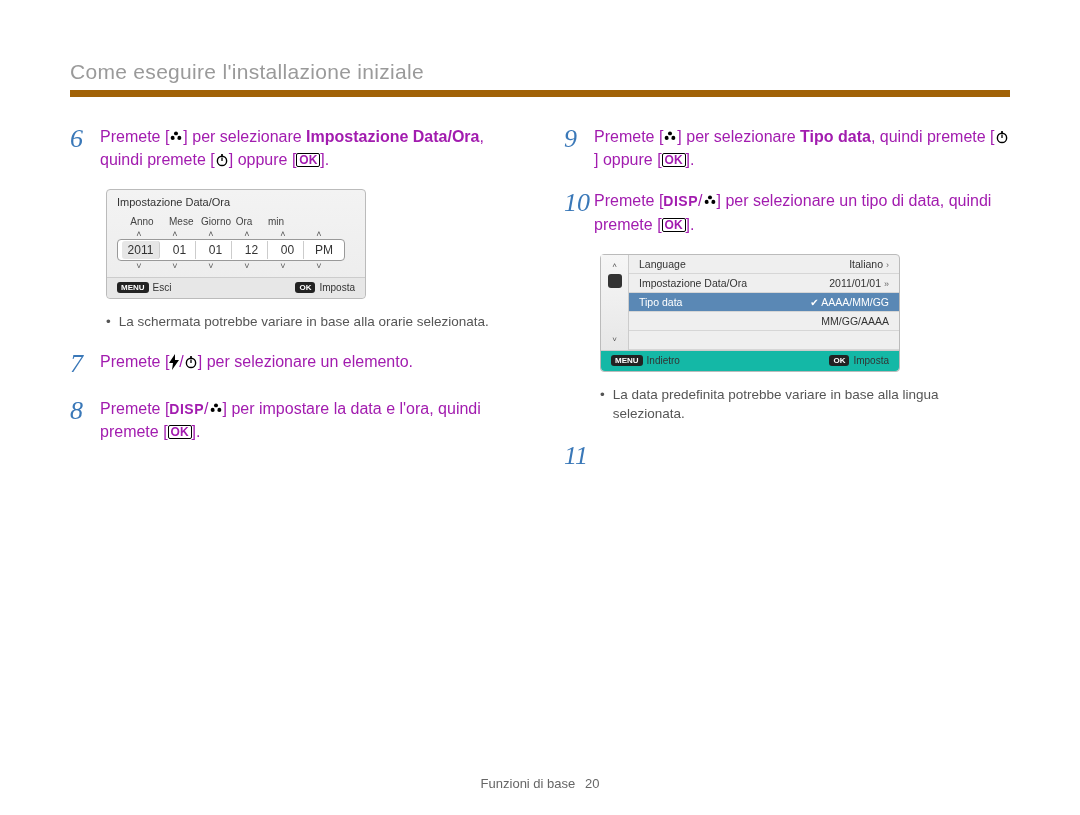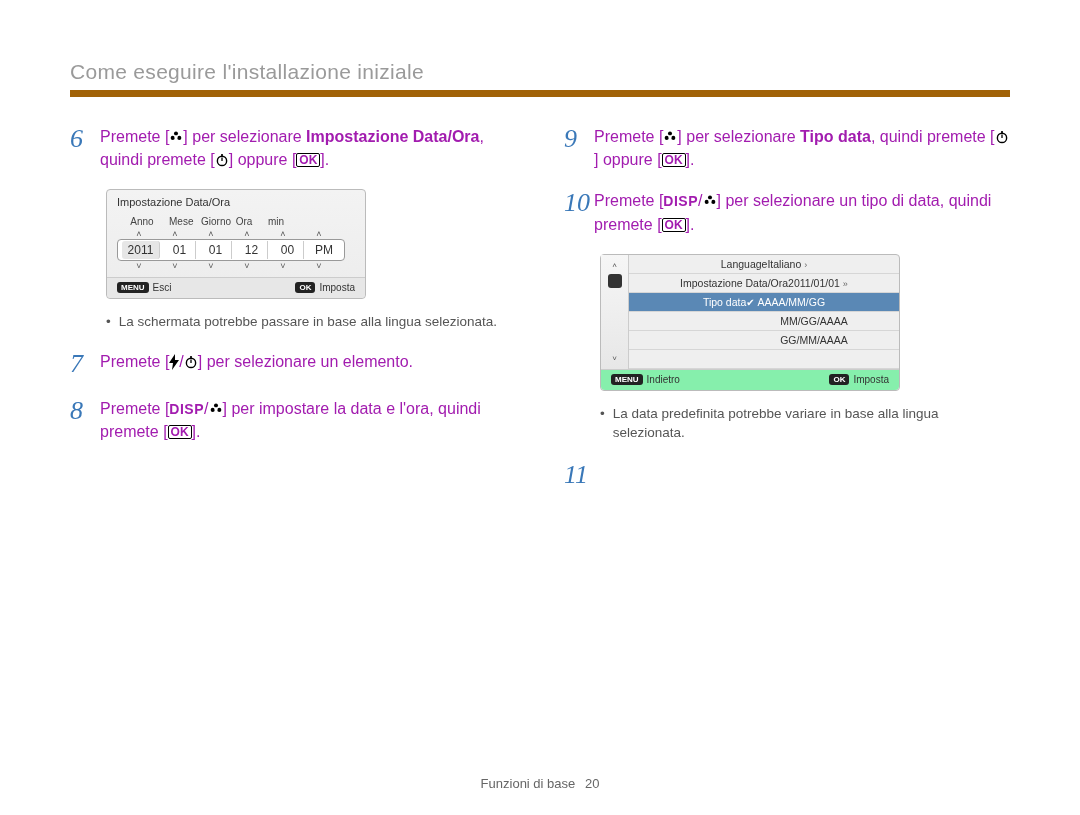--- a/index.html
+++ b/index.html
@@ -144,36 +144,36 @@
     padding-top:6px; gap:4px;
     font-size:9px; color:#555;
     border-right:1px solid #ccc;
     background:linear-gradient(#f6f6f6,#e7e7e7);
   }
   .gear {
     width:14px;height:14px; background:#333; border-radius:3px;
   }
   .list { flex:1; }
   .row {
-    display:flex; justify-content:center;
+    display:flex; justify-content:space-between;
     padding:3px 10px; border-bottom:1px solid #d6d6d6;
     font-size:10.5px; color:#333;
   }
   .row.sel { background:#5a88b5; color:#fff; }
   .row .val { color:inherit; }
   .chev { font-size:9px; margin-left:3px; color:#666;}
   .sub { padding-left: 110px; }
   .chk::before{ content:"✔ "; font-size:10px; }
   .cam-fig2 .side .ad { font-size:8px; }
   .cam-fig2 .foot {
     display:flex; justify-content:space-between;
     border-top:1px solid #ccc;
     padding:4px 10px 5px 10px;
     font-size:10px; color:#333;
-    background:#86efac;
+    background:#14b8a6;
     border-radius:0 0 4px 4px;
   }
 
   .bullet {
     display:flex; gap:8px;
     font-size:13.5px; color:#555;
     margin: 4px 0 18px 36px;
     line-height:1.4;
   }
   .bullet .dot { flex-shrink:0; }
@@ -248,21 +248,21 @@
           </div>
       </div>
       <div class="cam-foot">
         <span><span class="pill">MENU</span><span>Esci</span></span>
         <span><span class="pill">OK</span><span>Imposta</span></span>
       </div>
     </div>
 
     <div class="bullet">
       <span class="dot">•</span>
-      <span>La schermata potrebbe passare in base alla lingua selezionata.</span>
+      <span>La schermata potrebbe variare in base alla orarie selezionata.</span>
     </div>
 
     <div class="step">
       <div class="step-num">7</div>
       <div class="step-body">
         <span>Premete [</span><span class="icon ic-flash"><svg viewBox="0 0 10 16">
               <polygon points="6,0 0,9 4,9 3,16 10,6 6,6" fill="#000"></polygon>
             </svg></span><span>/</span><span class="icon ic-timer"><svg viewBox="0 0 16 16">
               <circle cx="8" cy="9" r="5.3" fill="none" stroke="#000" stroke-width="1.6"></circle>
               <rect x="7" y="1.2" width="2" height="2.2" fill="#000"></rect>
@@ -338,24 +338,20 @@
             <span class="val"><span>2011/01/01</span><span class="chev">»</span></span>
           </div>
           <div class="row sel">
             <span>Tipo data</span>
             <span class="val chk">AAAA/MM/GG</span>
           </div>
           <div class="row sub">
             <span></span>
               <span class="val">MM/GG/AAAA</span>
           </div>
-          <div class="row sub">
-            <span></span>
-              <span class="val">GG/MM/AAAA</span>
-          </div>
           <div class="row">
               <span>&nbsp;</span>
               <span>&nbsp;</span>
             </div>
         </div>
       </div>
       <div class="foot">
         <span><span class="pill">MENU</span><span>Indietro</span></span>
         <span><span class="pill">OK</span><span>Imposta</span></span>
       </div>

